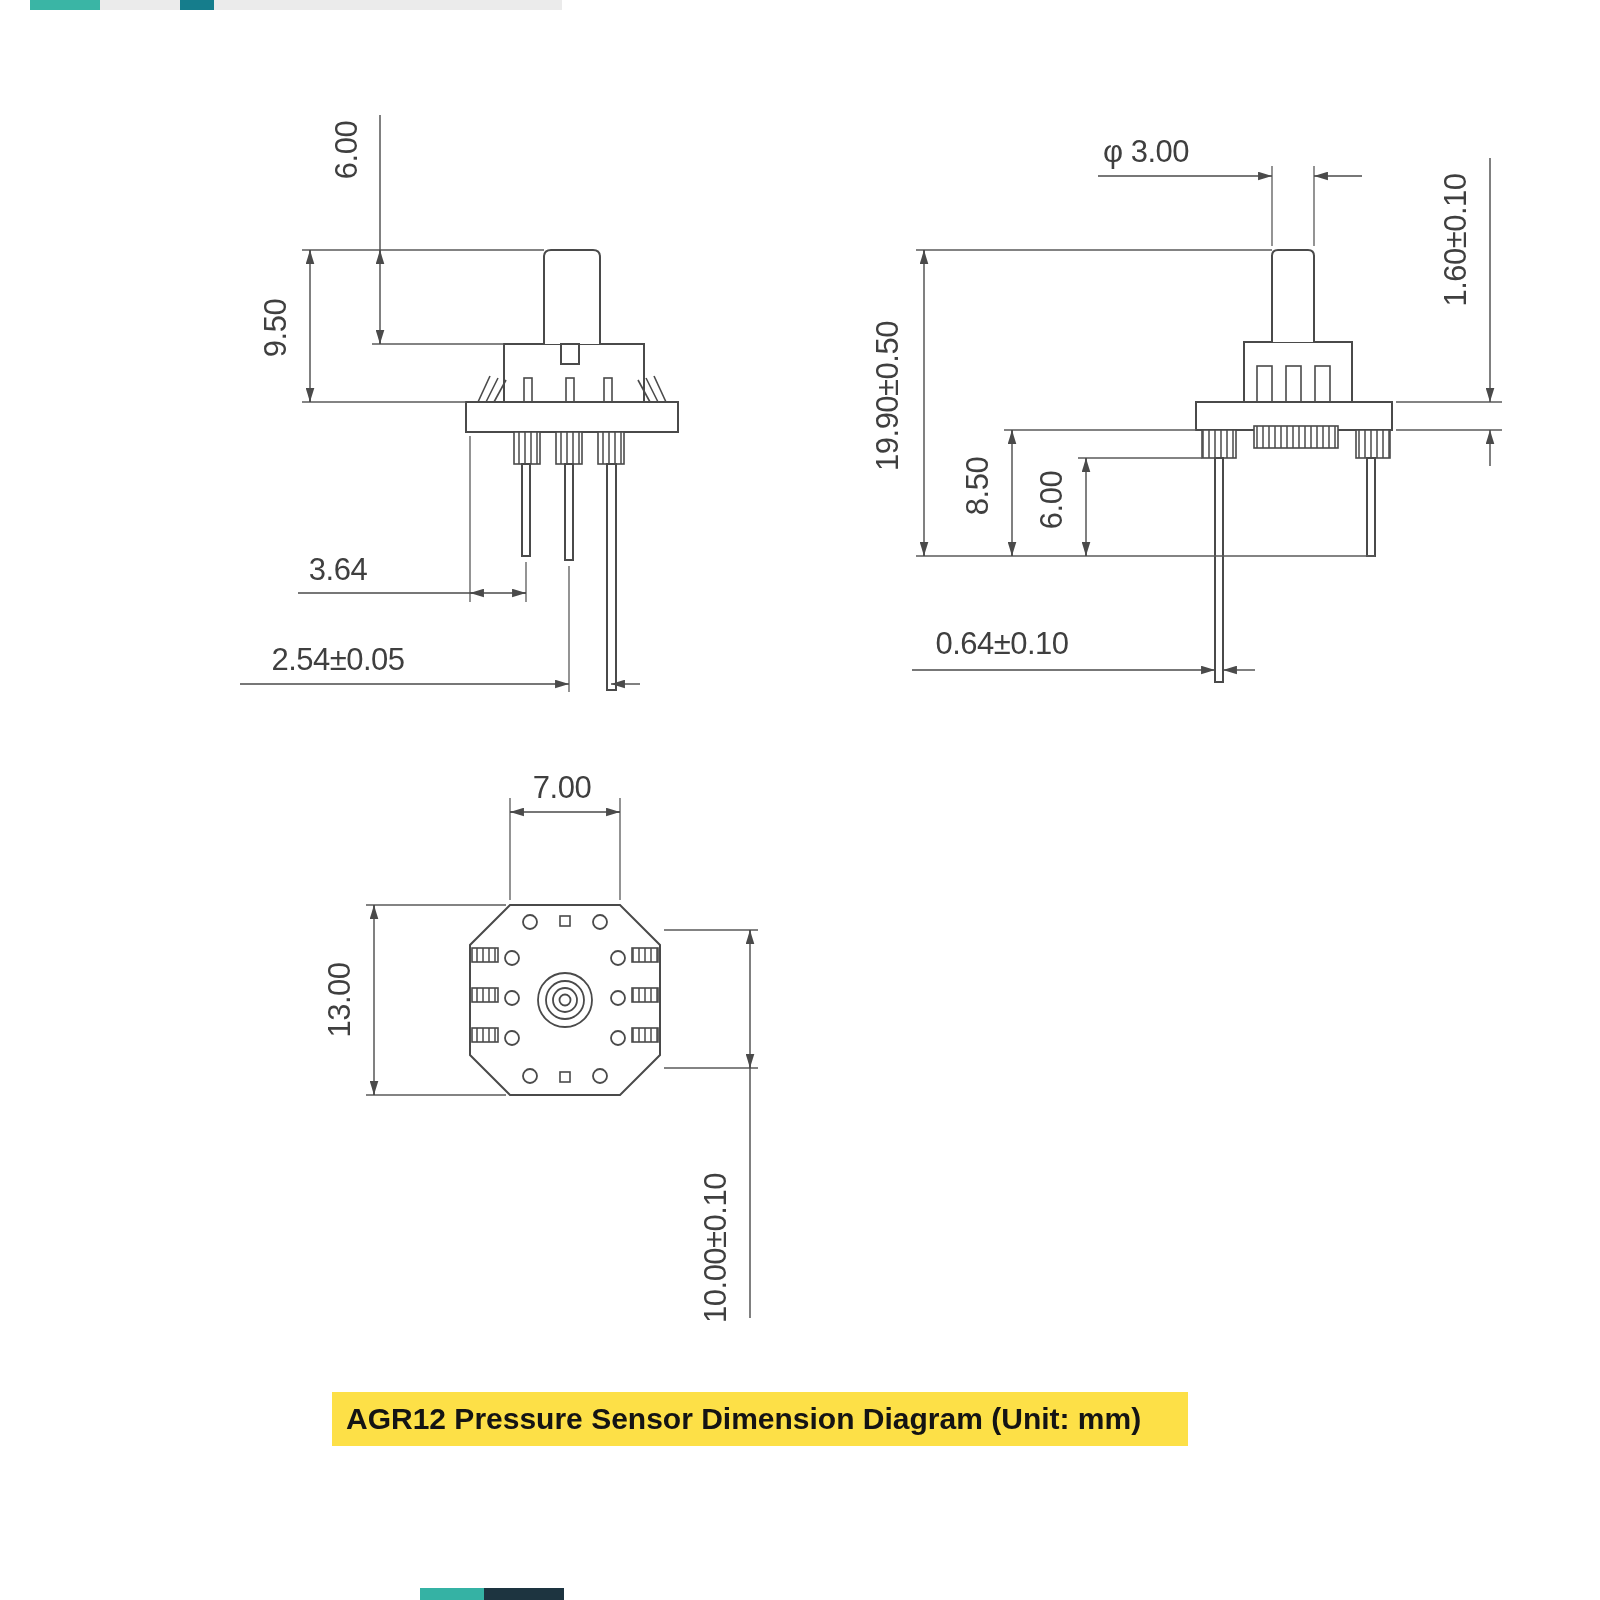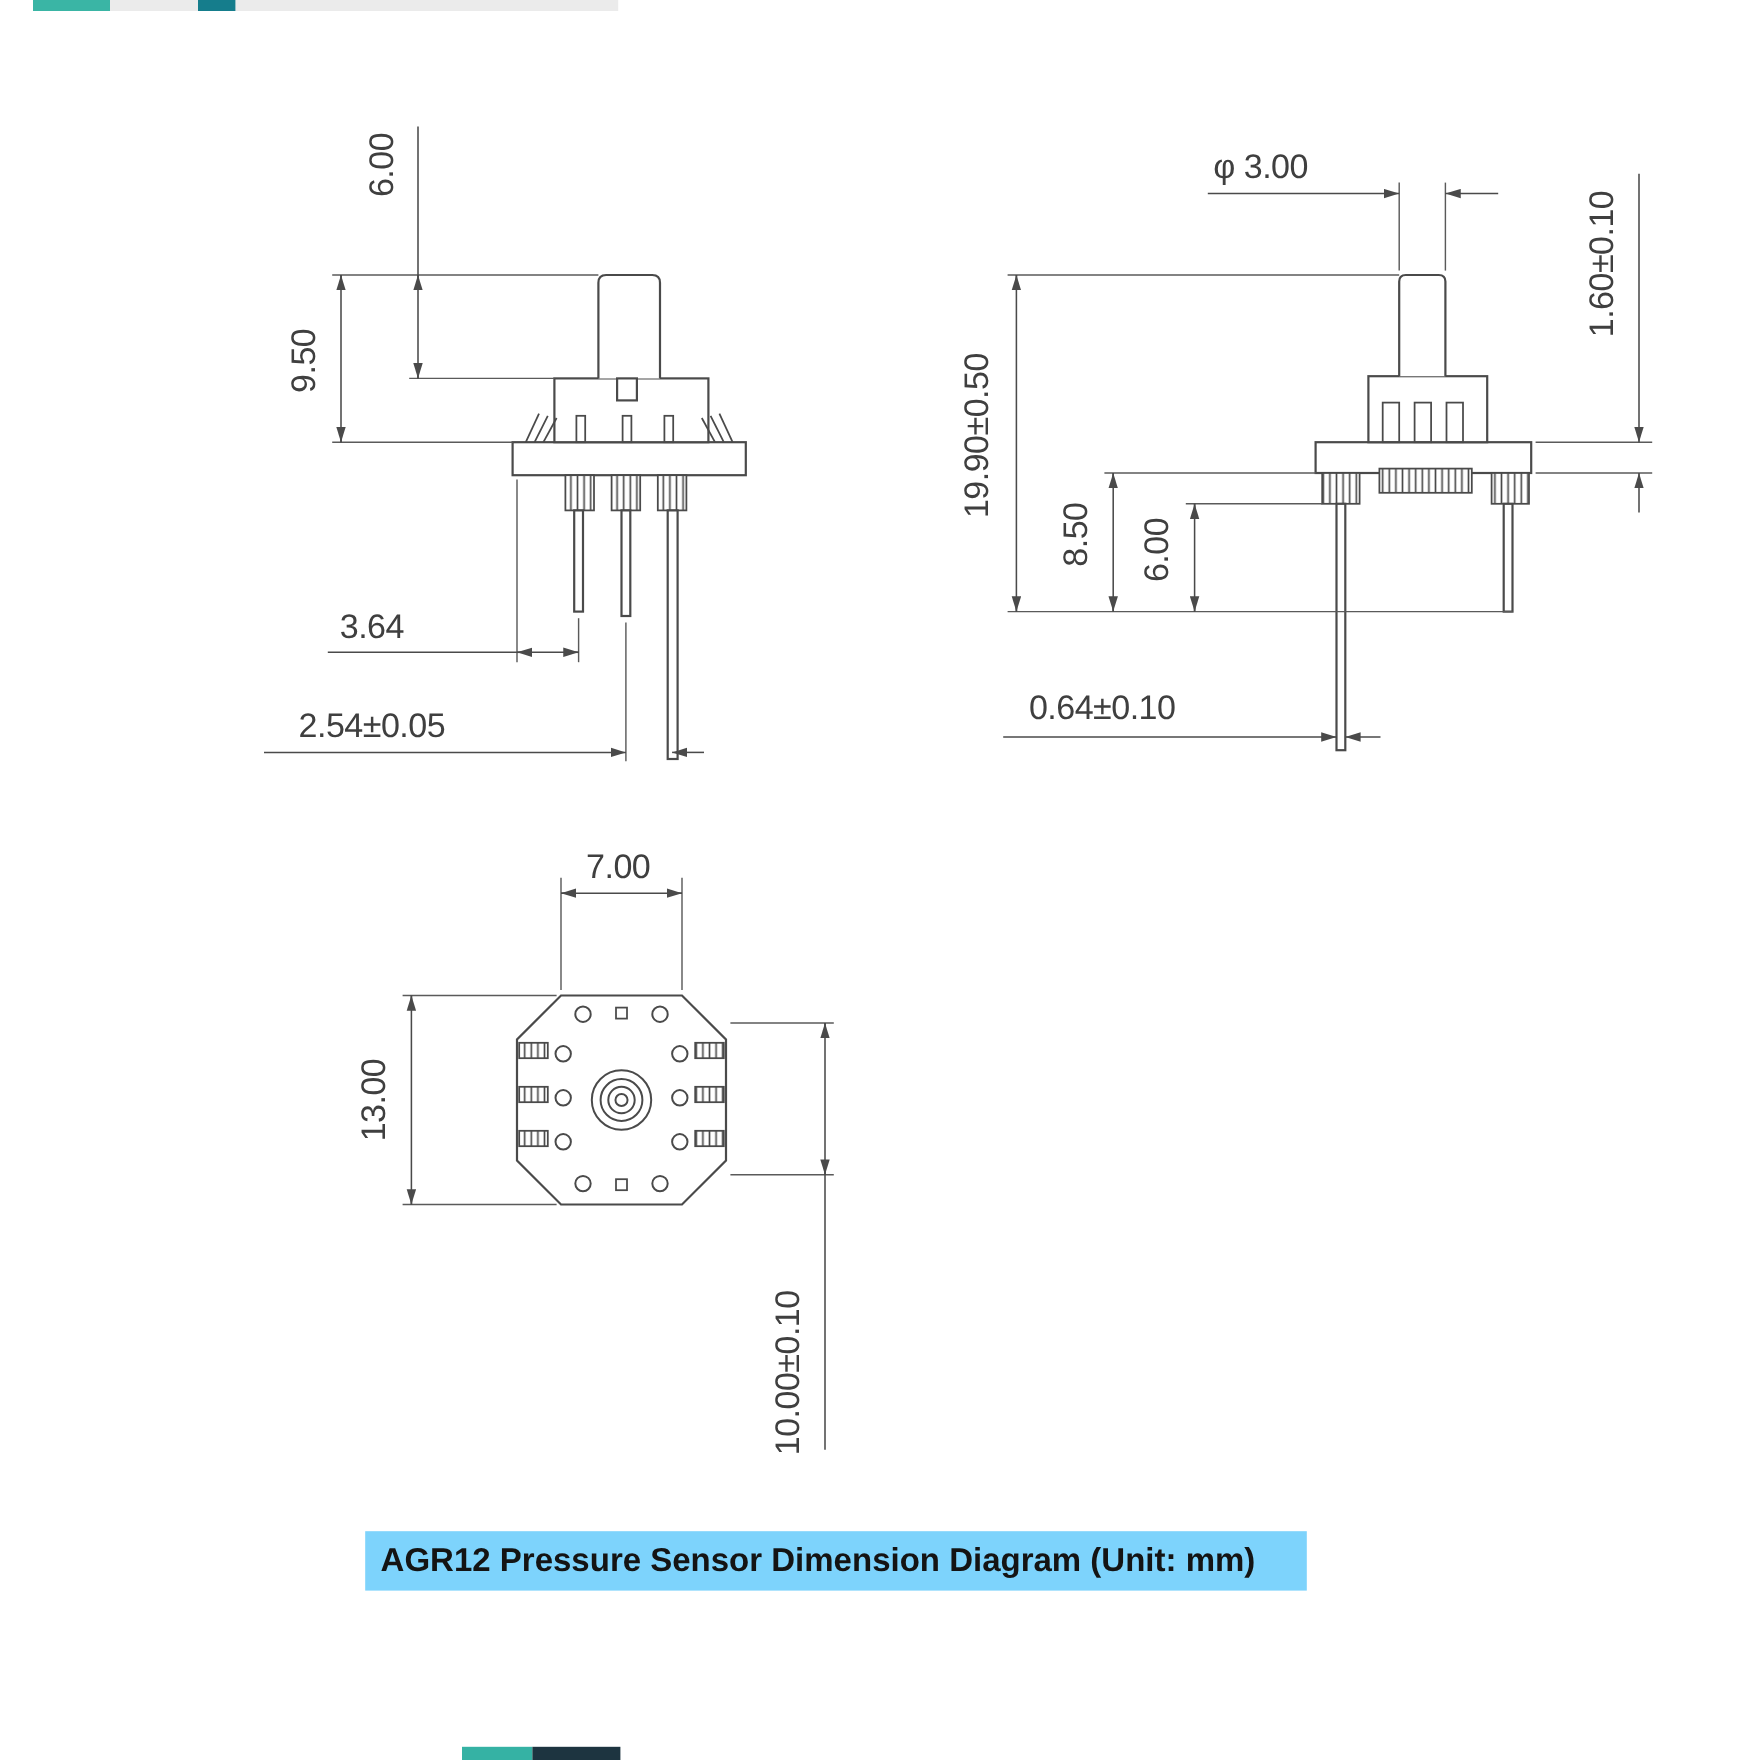--- a/index.html
+++ b/index.html
@@ -7,21 +7,21 @@
         font-family:"Liberation Sans", sans-serif;}
   svg{position:absolute;left:0;top:0;}
   .part{fill:#ffffff;stroke:#4a4a4a;stroke-width:2;}
   .thin{fill:none;stroke:#4a4a4a;stroke-width:1.6;}
   .ext{stroke:#5a5a5a;stroke-width:1.3;fill:none;}
   .dimline{stroke:#4a4a4a;stroke-width:1.4;fill:none;}
   .dim{font:31px "Liberation Sans", sans-serif;letter-spacing:-0.5px;fill:#3f3f3f;}
   .ribbed{fill:url(#ribs);stroke:#4a4a4a;stroke-width:1.6;}
   .hole{fill:#ffffff;stroke:#4a4a4a;stroke-width:1.8;}
   #caption{position:absolute;left:332px;top:1392px;width:856px;height:54px;
-           background:#7dd3fc;color:#141414;font-weight:700;font-size:30px;
+           background:#fde047;color:#141414;font-weight:700;font-size:30px;
            line-height:54px;padding-left:14px;box-sizing:border-box;white-space:nowrap;}
   .artifact{position:absolute;}
   #art-top-teal{left:30px;top:0;width:70px;height:10px;background:#3ab5a5;}
   #art-top-gray{left:100px;top:0;width:462px;height:10px;background:#ebebeb;}
   #art-top-dark{left:180px;top:0;width:34px;height:10px;background:#157d8c;}
   #art-bot-teal{left:420px;top:1588px;width:64px;height:12px;background:#35b2a4;}
   #art-bot-navy{left:484px;top:1588px;width:80px;height:12px;background:#1d3440;}
 </style>
 </head>
 <body>

